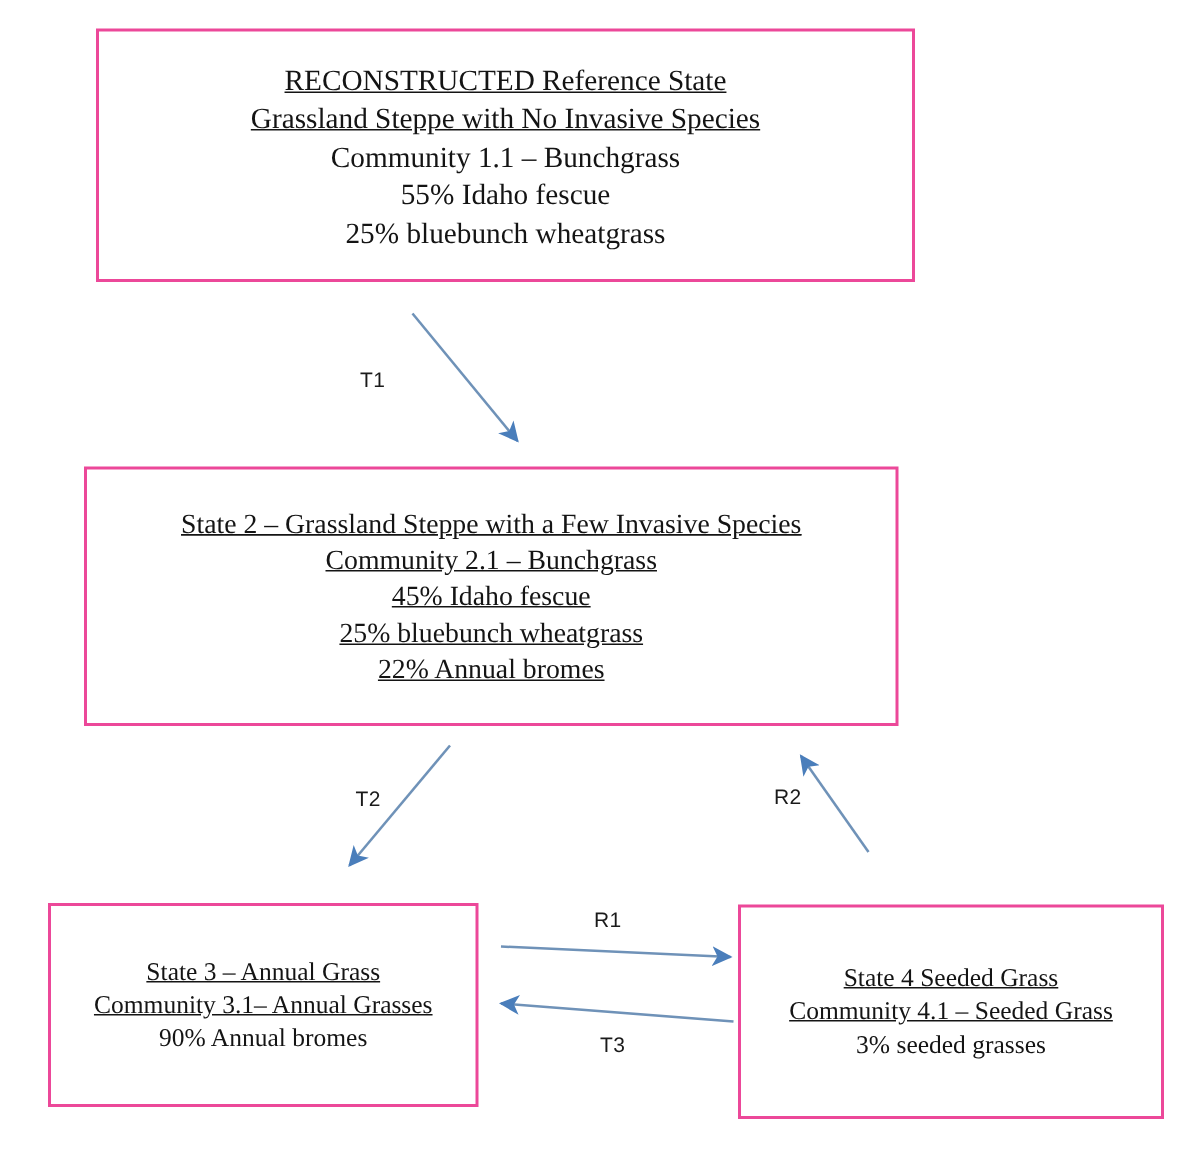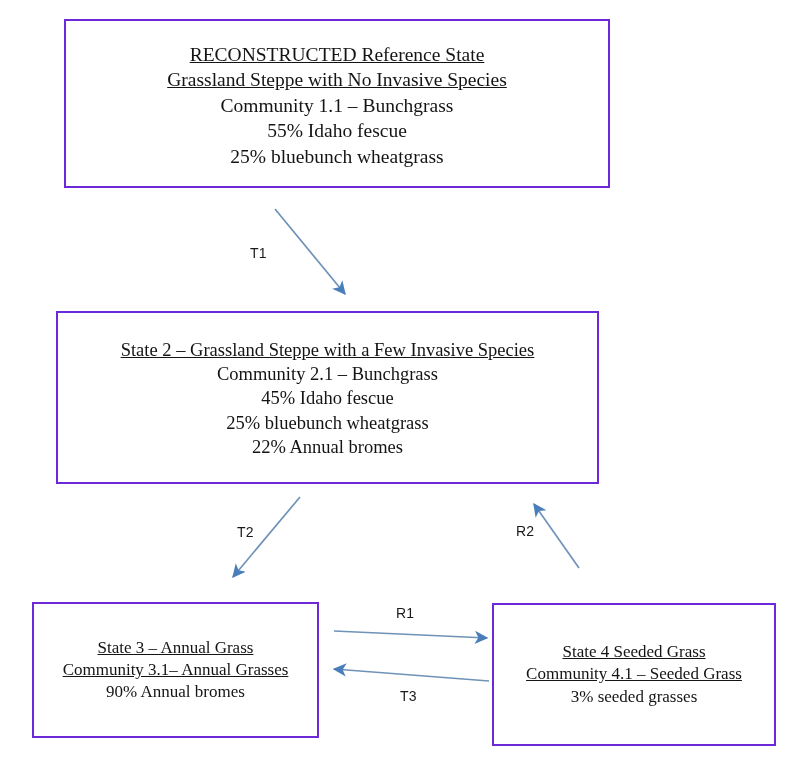--- a/index.html
+++ b/index.html
@@ -24,21 +24,21 @@
     left: 0;
     top: 0;
     width: 800px;
     height: 769px;
     pointer-events: none;
   }
   .state-box {
     position: absolute;
     box-sizing: border-box;
     background: #ffffff;
-    border: 2px solid #6d28d9;
+    border: 2px solid #ec4899;
     display: flex;
     flex-direction: column;
     align-items: center;
     justify-content: center;
     text-align: center;
     color: #141414;
     font-family: "Liberation Serif", serif;
   }
   .state-box .line {
     display: block;
@@ -54,20 +54,21 @@
     left: 64px;  top: 19px;
     width: 546px; height: 169px;
     font-size: 19.5px;
   }
   #box-reference-state .body { margin-top: 4px; }
   
   #box-state-2 {
     left: 56px;  top: 311px;
     width: 543px; height: 173px;
     font-size: 18.5px;
+    text-decoration: underline;
   }
   #box-state-2 .body { margin-top: 2px; }
   
   #box-state-3 {
     left: 32px;  top: 602px;
     width: 287px; height: 136px;
     font-size: 17px;
     justify-content: center;
   }
   
@@ -78,21 +79,21 @@
     font-family: Liberation Serif, serif;
   }
   .arrow-label {
     position: absolute;
     font-family: "Liberation Sans", sans-serif;
     font-size: 14px;
     color: #1a1a1a;
     white-space: nowrap;
     letter-spacing: 0.2px;
   }
-  #label-t1 { left: 250px; top: 245px; }
+  #label-t1 { left: 240px; top: 245px; }
   #label-t2 { left: 237px; top: 524px; }
   #label-r2 { left: 516px; top: 523px; }
   #label-r1 { left: 396px; top: 605px; }
   #label-t3 { left: 400px; top: 688px; }
 </style>
 </head>
 <body>
 
 <div id="canvas">
 

